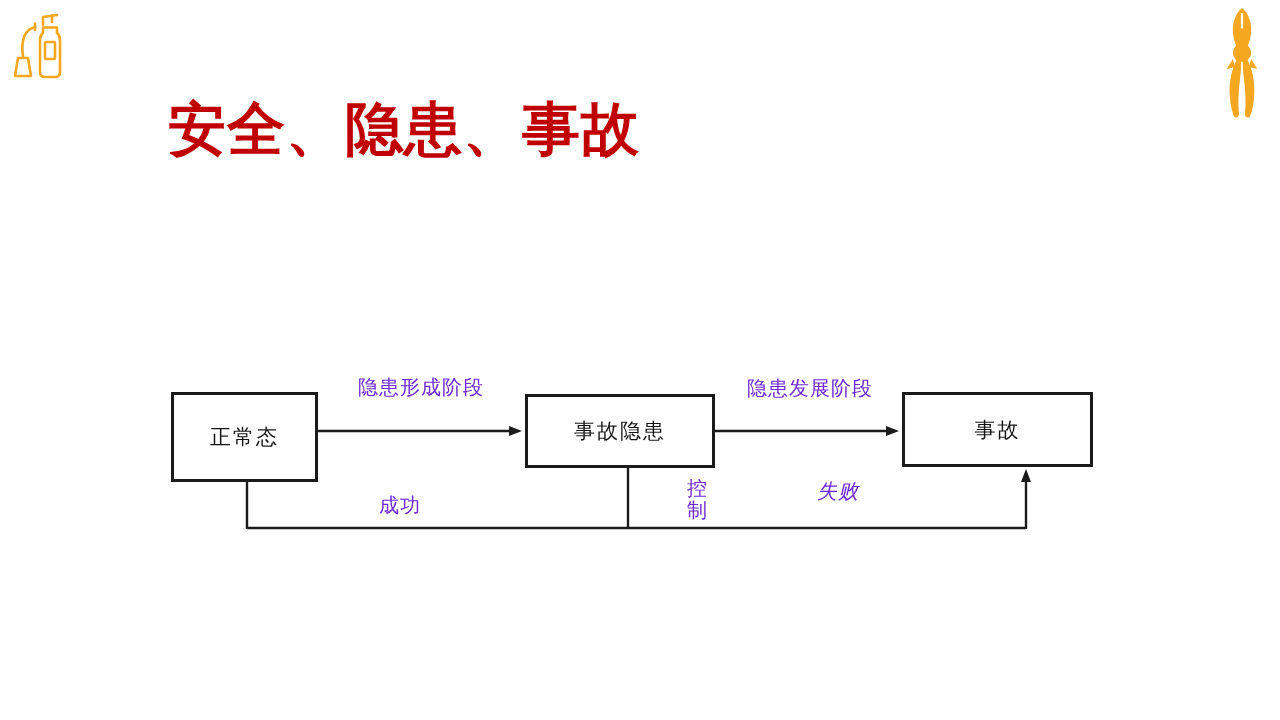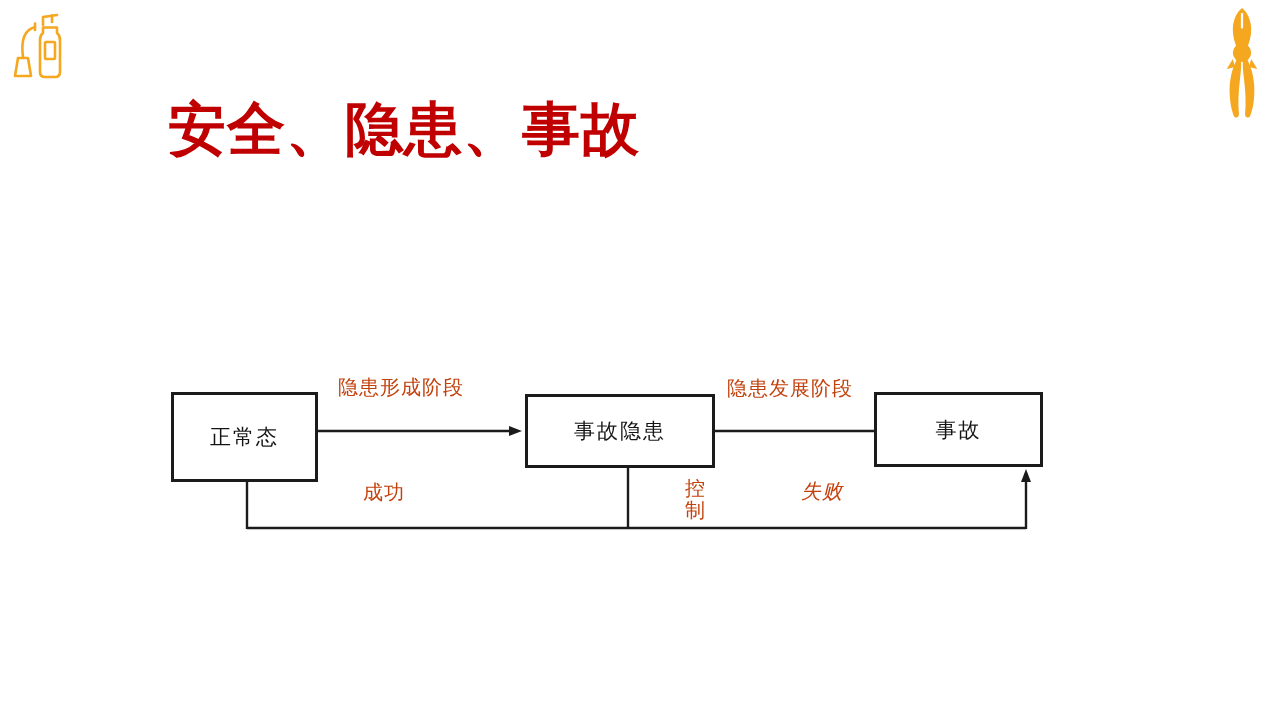--- a/index.html
+++ b/index.html
@@ -36,31 +36,31 @@
   .node {
     position: absolute;
     background: #ffffff;
     border: 3px solid var(--line-color);
     display: flex; align-items: center; justify-content: center;
     font-size: 21px; color: #141414; letter-spacing: 2px;
     white-space: nowrap;
   }
   .node-normal   { left: 171px; top: 392px; width: 147px; height: 90px; }
   .node-hazard   { left: 525px; top: 394px; width: 190px; height: 74px; }
-  .node-accident { left: 874px; top: 392px; width: 169px; height: 75px; font-family: Liberation Mono, monospace; }
+  .node-accident { left: 902px; top: 392px; width: 191px; height: 75px; font-family: Liberation Mono, monospace; }
 
   
   .diagram-label {
     position: absolute;
-    font-size: 20px; color: #c2410c; letter-spacing: 1px;
-    text-align: left; white-space: nowrap;
+    font-size: 20px; color: #6d28d9; letter-spacing: 1px;
+    text-align: center; white-space: nowrap;
   }
   .label-stage1  { left: 338px; top: 374px; width: 166px; }
   .label-stage2  { left: 727px; top: 375px; width: 166px; font-family: Liberation Serif, serif; }
-  .label-success { left: 363px; top: 479px; width: 74px; }
+  .label-success { left: 363px; top: 492px; width: 74px; }
   .label-failure { left: 801px; top: 478px; width: 74px; font-style: italic; }
   .label-control {
     left: 677px; top: 477px; width: 24px;
     white-space: normal; word-break: break-all;
     line-height: 1.12; letter-spacing: 0; margin-left: 8px;
   }
 
   
   .connectors { position: absolute; left: 0; top: 0; width: 1280px; height: 720px; }
   .connectors line, .connectors polyline {

